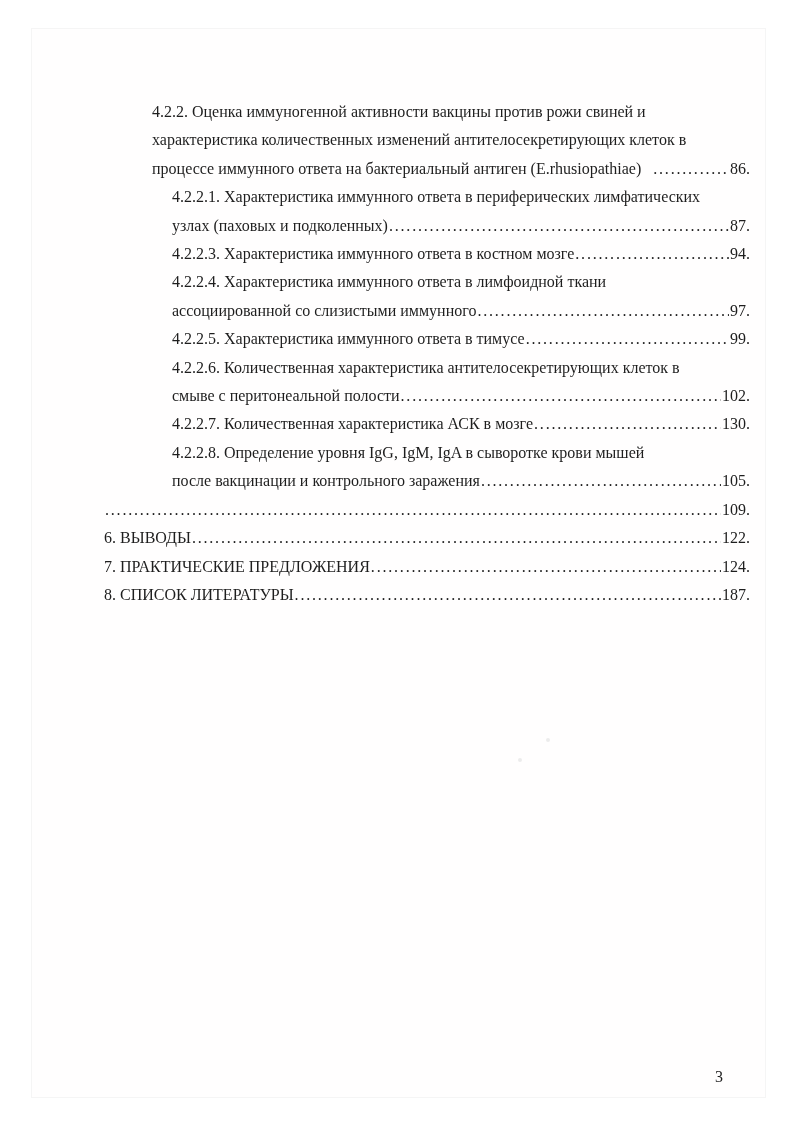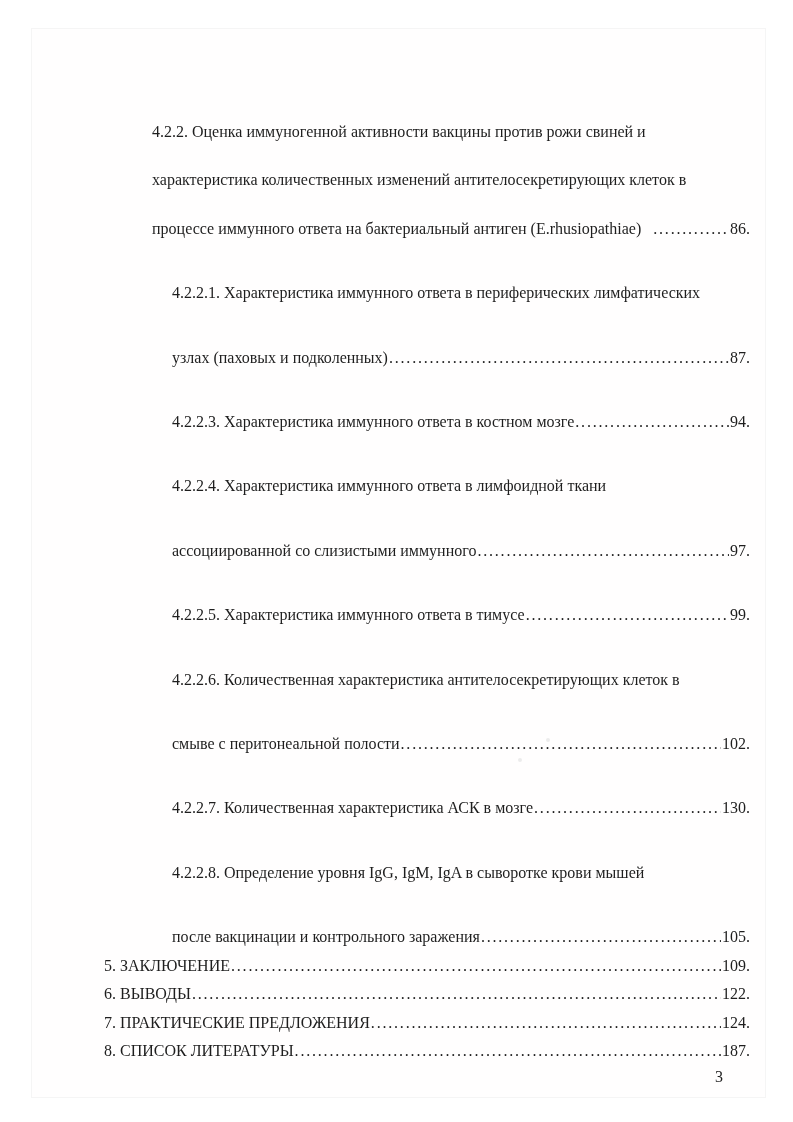--- a/index.html
+++ b/index.html
@@ -29,22 +29,22 @@
     width: 646px;
     color: #1e1e1e;
     font-size: 16px;
     line-height: 28.4px;
   }
   .toc-line {
     display: flex;
     align-items: baseline;
     white-space: nowrap;
   }
-  .indent-1 { padding-left: 48px; margin-top: 20px; }
-  .indent-2 { padding-left: 68px; margin-top: 36px; }
+  .indent-1 { padding-left: 48px; }
+  .indent-2 { padding-left: 68px; }
   .toc-text { flex: 0 0 auto; }
   .toc-leader {
     flex: 1 1 auto;
     overflow: hidden;
     margin: 0 1px;
     color: #1e1e1e;
   }
   .toc-leader.gap { margin-left: 12px; }
   .toc-leader::after {
     content: "..................................................................................................................................................";
@@ -121,21 +121,20 @@
     </div>
     <div class="toc-line indent-2">
       <span class="toc-text">4.2.2.8. Определение уровня IgG, IgM, IgA в сыворотке крови мышей</span>
     </div>
     <div class="toc-line indent-2">
       <span class="toc-text">после вакцинации и контрольного заражения</span>
       <span class="toc-leader"></span>
       <span class="toc-page">105.</span>
     </div>
     <div class="toc-line indent-0">
-      <span class="toc-text">5. ЗАКЛЮЧЕНИЕ</span>
       <span class="toc-leader"></span>
       <span class="toc-page">109.</span>
     </div>
     <div class="toc-line indent-0">
       <span class="toc-text">6. ВЫВОДЫ</span>
       <span class="toc-leader"></span>
       <span class="toc-page">122.</span>
     </div>
     <div class="toc-line indent-0">
       <span class="toc-text">7. ПРАКТИЧЕСКИЕ ПРЕДЛОЖЕНИЯ</span>

